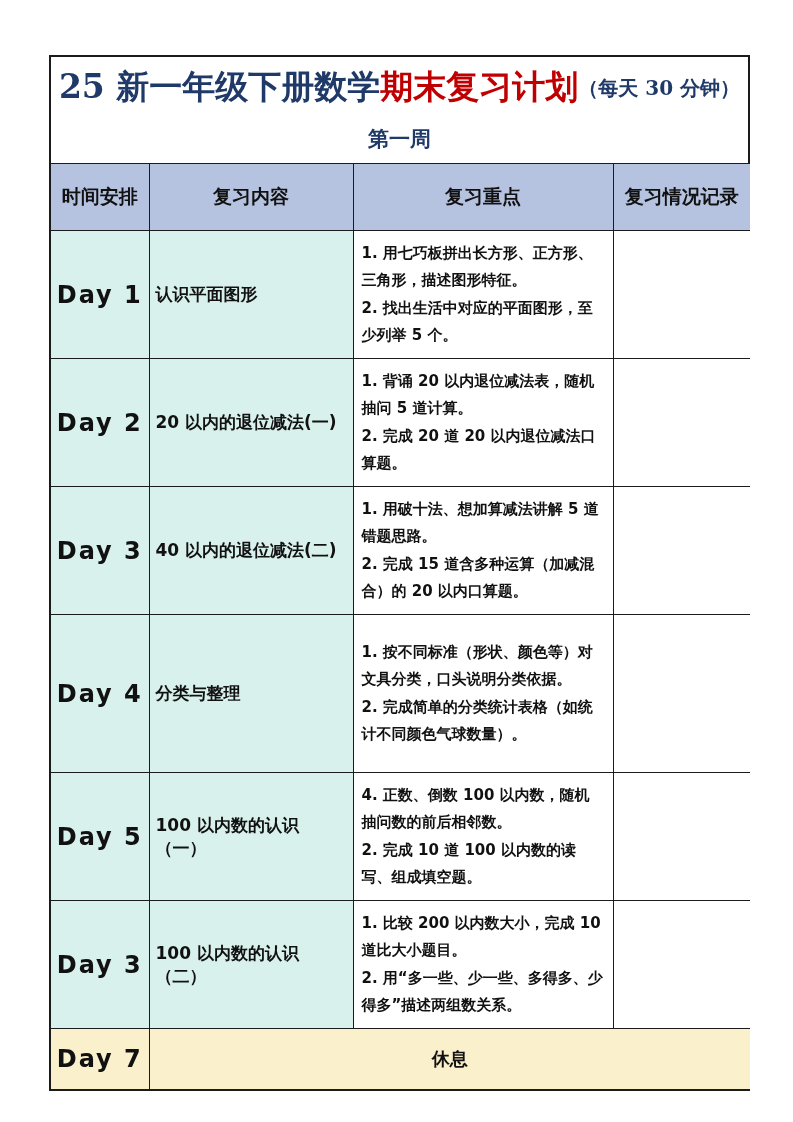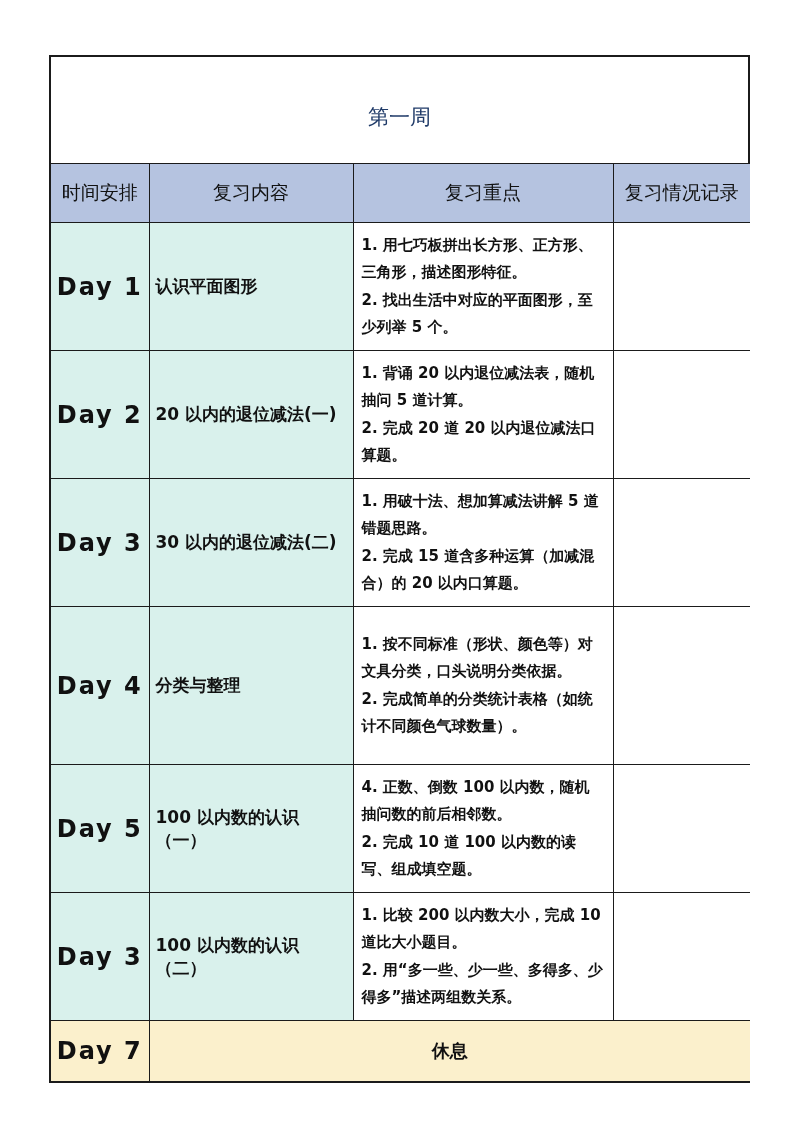--- a/index.html
+++ b/index.html
@@ -43,21 +43,21 @@
   .main-title .t-navy { color: var(--title-navy, #1f3a68); }
   .main-title .t-red  { color: var(--title-red, #c00000); }
   .main-title .t-paren {
     color: var(--title-navy, #1f3a68);
     font-size: 20px;
     font-weight: 900;
     vertical-align: 3px;
   }
   .subtitle {
     font-family: "DejaVu Serif", "Liberation Serif", serif;
-    font-weight: 400;
+    font-weight: 700;
     font-size: 21px;
     color: var(--title-navy, #1f3a68);
     margin-top: 12px;
   }
   
   table.plan {
     border-collapse: collapse;
     width: 100%;
     table-layout: fixed;
   }
@@ -66,23 +66,23 @@
     box-sizing: border-box;
     color: #111111;
   }
   
   table.plan tr > *:first-child { border-left: none; }
   table.plan tr > *:last-child  { border-right: none; }
   table.plan tfoot td { border-bottom: none; }
 
   thead th {
     background: var(--header-bg, #b5c3e0);
-    height: 59px;
+    height: 67px;
     font-size: 19px;
-    font-weight: 400;
+    font-weight: 700;
     text-align: center;
   }
   tbody tr { height: 128px; }
   tbody tr:nth-child(4) { height: 158px; }
 
   td.c-day {
     background: var(--content-bg, #d9f1ec);
     text-align: center;
     vertical-align: middle;
     font-size: 24px;
@@ -119,20 +119,21 @@
     font-size: 18px;
     font-weight: 700;
   }
 </style>
 </head>
 <body>
 
 <div class="sheet">
 
   <div class="title-block">
+    <div class="main-title"><span class="t-navy">25 新一年级下册数学</span><span class="t-red">期末复习计划</span><span class="t-paren">（每天 30 分钟）</span></div>
     <div class="subtitle">第一周</div>
   </div>
 
   <table class="plan">
     <colgroup>
       <col style="width:98px">
       <col style="width:204px">
       <col style="width:260px">
       <col style="width:137px">
     </colgroup>
@@ -160,21 +161,21 @@
     <td class="c-content">20 以内的退位减法(一)</td>
     <td class="c-points">
             <div class="point">1. 背诵 20 以内退位减法表，随机抽问 5 道计算。</div>
             <div class="point">2. 完成 20 道 20 以内退位减法口算题。</div>
           </td>
     <td class="c-record"></td>
   </tr>
 
   <tr>
     <td class="c-day">Day 3</td>
-    <td class="c-content">30 以内的退位减法(二)</td>
+    <td class="c-content">40 以内的退位减法(二)</td>
     <td class="c-points">
             <div class="point">1. 用破十法、想加算减法讲解 5 道错题思路。</div>
             <div class="point">2. 完成 15 道含多种运算（加减混合）的 20 以内口算题。</div>
           </td>
     <td class="c-record"></td>
   </tr>
 
   <tr>
     <td class="c-day">Day 4</td>
     <td class="c-content">分类与整理</td>

